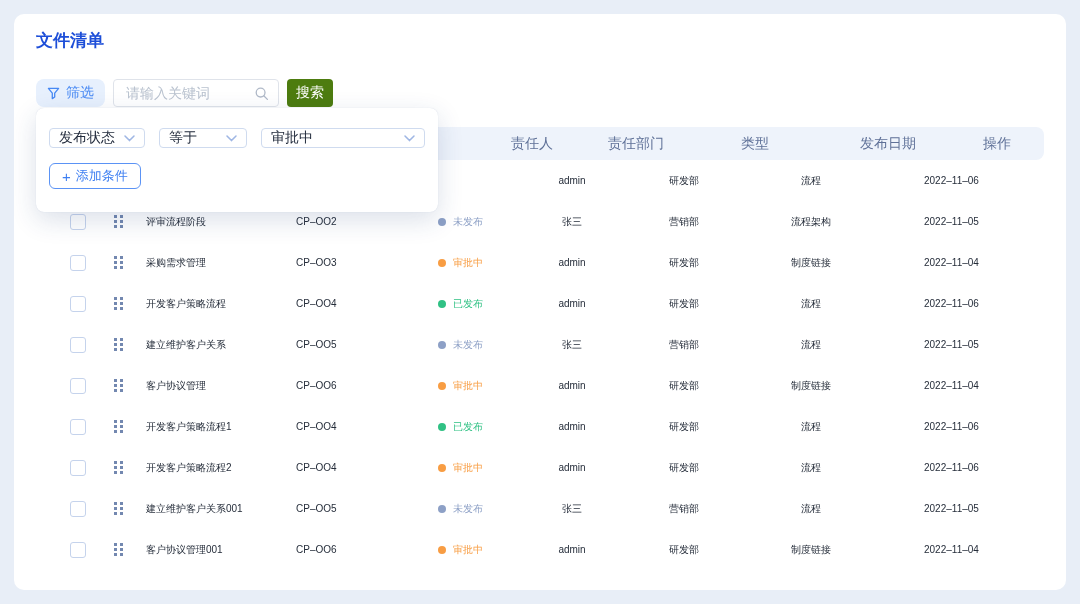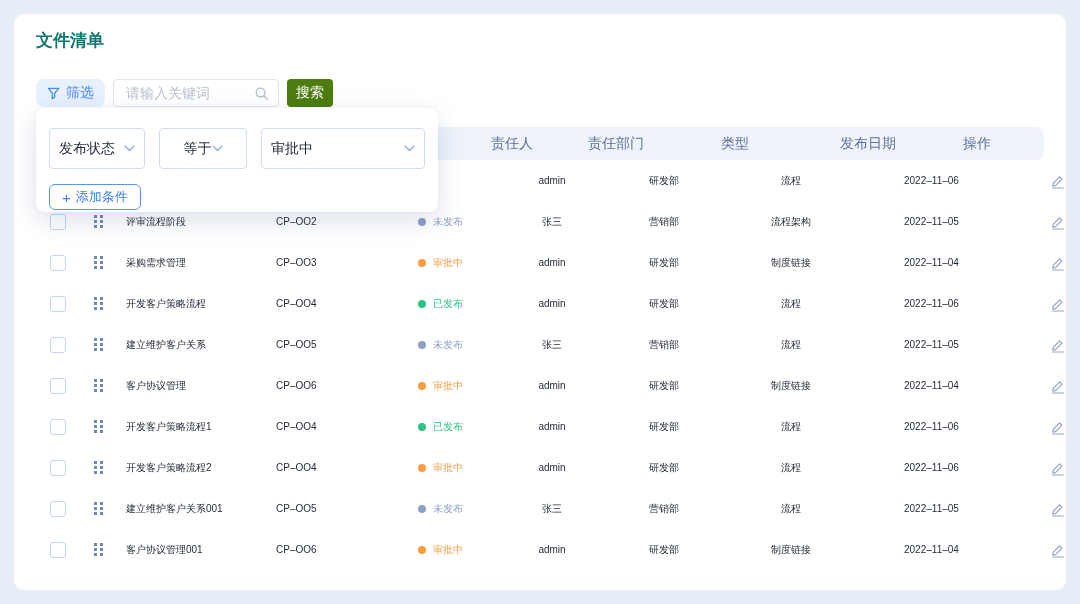--- a/index.html
+++ b/index.html
@@ -8,21 +8,21 @@
     background:#e8eef7;
     font-family:"Liberation Sans","DejaVu Sans",sans-serif;
     -webkit-font-smoothing:antialiased;
   }
   .card{
     position:absolute;left:14px;top:14px;width:1052px;height:576px;
     background:#ffffff;border-radius:10px;overflow:hidden;
   }
   .page-title{
     position:absolute;left:22px;top:16px;
-    font-size:17px;font-weight:700;color:#0f766e;line-height:22px;
+    font-size:17px;font-weight:700;color:#1d4ed8;line-height:22px;
   }
   
   .toolbar{position:absolute;left:22px;top:65px;height:28px;display:flex;gap:8px;align-items:center;}
   .filter-chip{
     height:28px;display:inline-flex;align-items:center;gap:6px;
     padding:0 11px;background:#e7f0fd;border-radius:8px;
     color:#4688f4;font-size:14px;cursor:pointer;
   }
   .search-box{
     position:relative;width:166px;height:28px;border:1px solid #dfe3ea;border-radius:4px;
@@ -42,40 +42,41 @@
   }
   
   .filter-panel{
     position:absolute;left:22px;top:94px;width:402px;height:104px;z-index:6;
     background:#fff;border-radius:8px;box-sizing:border-box;
     box-shadow:0 0 1px rgba(30,60,120,.18),0 8px 26px rgba(30,60,120,.16);
     padding:20px 13px 0 13px;
   }
   .fp-row{display:flex;gap:14px;}
   .fp-select{
-    height:41px;box-sizing:border-box;border:1px solid #cfdbef;border-radius:4px;
+    height:20px;box-sizing:border-box;border:1px solid #cfdbef;border-radius:4px;
     display:flex;align-items:center;justify-content:space-between;
     padding:0 9px;font-size:14px;color:#232c3d;background:#fff;cursor:pointer;
   }
   .fp-select.w1{width:96px;}
-  .fp-select.w2{width:88px;justify-content:center;}
+  .fp-select.w2{width:88px;}
   .fp-select.w3{width:164px;}
   .add-cond{
     margin-top:15px;height:26px;box-sizing:border-box;
     display:inline-flex;align-items:center;gap:5px;padding:0 12px;
     border:1px solid #5b93f5;border-radius:6px;background:#fff;
     color:#3e7ff2;font-size:13px;cursor:pointer;
     font-family:"Liberation Sans","DejaVu Sans",sans-serif;
   }
   
   .tbl{position:absolute;left:22px;top:113px;width:1008px;}
   .grid{
     display:grid;
     grid-template-columns:40px 32px 142px 132px 84px 92px 116px 122px 156px 92px;
     align-items:center;
+    padding-left:20px;
   }
   .thead{height:33px;background:#eef3fb;border-radius:8px;color:#5f7198;font-size:14px;}
   .trow{height:41px;font-size:10px;color:#252d3a;gap:8px;}
   .c-center{text-align:center;}
   .c-name,.c-code{padding-left:2px;white-space:nowrap;overflow:hidden;}
   .c-date{padding-left:44px;white-space:nowrap;}
   .h-actions{padding-left:11px;}
   .c-status{display:flex;align-items:center;gap:7px;padding-left:4px;}
   .dot{width:8px;height:8px;border-radius:50%;flex:none;}
   .c-actions{display:flex;align-items:center;gap:18px;padding-left:26px;color:#93a3c2;}

